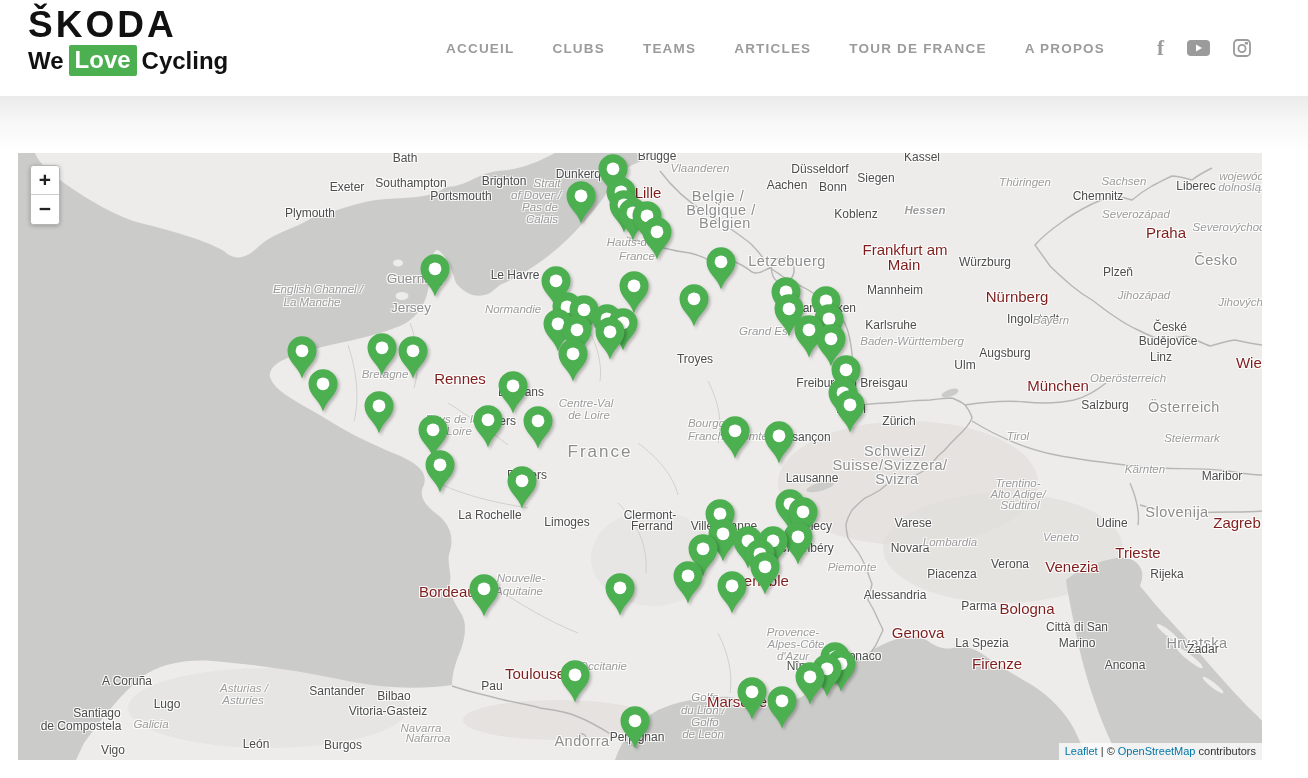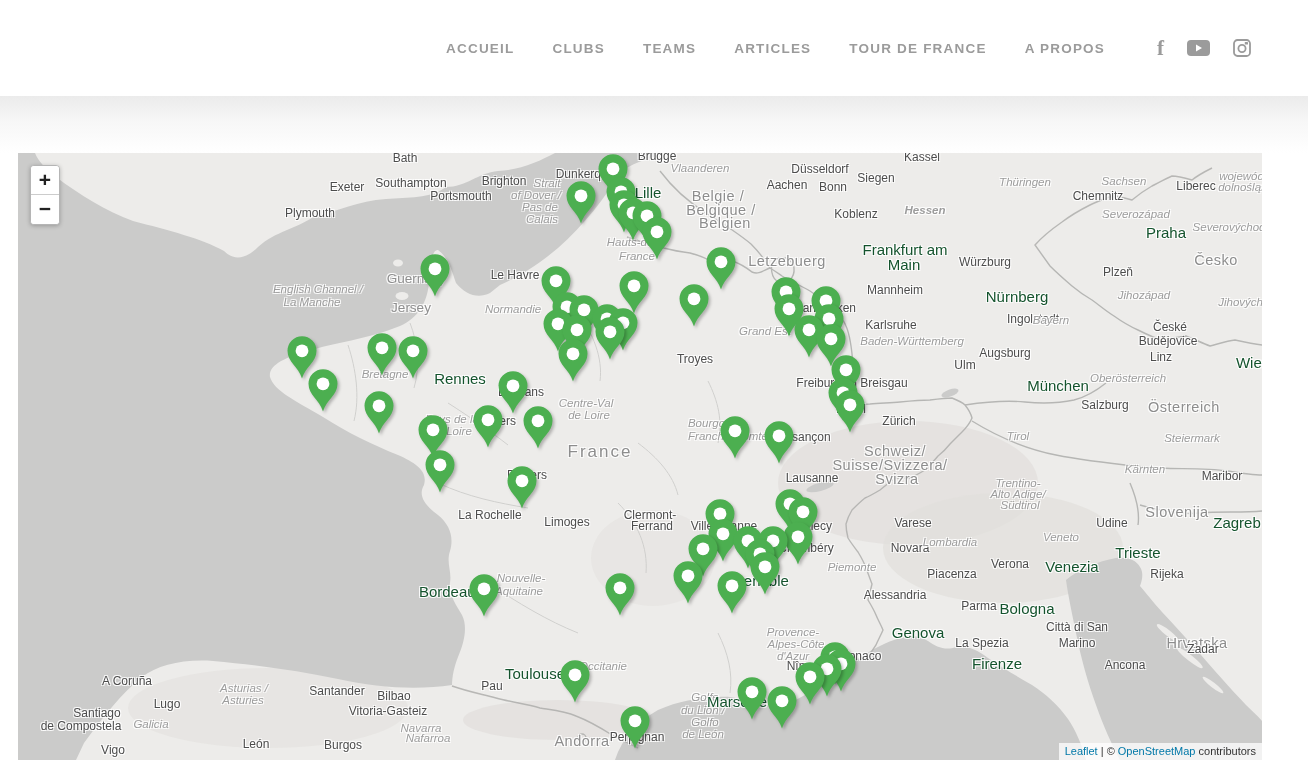--- a/index.html
+++ b/index.html
@@ -22,21 +22,21 @@
 
   
   #map { position:absolute; left:18px; top:153px; width:1244px; height:607px; background:#edecea; overflow:hidden; cursor:grab; z-index:10; }
   #geo { position:absolute; left:0; top:0; }
   #overlays { position:absolute; left:0; top:0; width:1244px; height:607px; }
 
   .maplabel { position:absolute; transform:translate(-50%,-50%); white-space:nowrap; pointer-events:none;
     text-shadow:-1px -1px 0 rgba(255,255,255,.85), 1px -1px 0 rgba(255,255,255,.85),
                 -1px 1px 0 rgba(255,255,255,.85), 1px 1px 0 rgba(255,255,255,.85); }
   .city       { font-size:12px;   color:#4c4c4c; }
-  .city-lg    { font-size:15px;   color:#14532d; }
+  .city-lg    { font-size:15px;   color:#7f1d1d; }
   .muted      { font-size:13.5px; color:#8e8e8e; }
   .region     { font-size:11.5px; color:#9c9c9c; font-style:italic; }
   .sea        { font-size:11.5px; color:#9b9b9b; font-style:italic; }
   .country    { font-size:14.5px; color:#8d8d8d; letter-spacing:.5px; }
   .country-lg { font-size:17px;   color:#8d8d8d; letter-spacing:2px; }
 
   .pin { position:absolute; width:36px; height:44px; cursor:pointer;
          filter:drop-shadow(2px 2px 1.5px rgba(0,0,0,.25)); }
 
   
@@ -50,20 +50,28 @@
   #attrib { position:absolute; right:0; bottom:0; background:rgba(255,255,255,.75); font-size:11px;
             color:#333; padding:2px 6px 3px 6px; z-index:15; white-space:nowrap; }
   #attrib a { color:#0078A8; text-decoration:none; cursor:pointer; }
 </style>
 </head>
 <body>
 
 <div id="page">
 
   <div id="header">
+    <div id="logo">
+      <div class="skoda">ŠKODA</div>
+      <div class="tagline">
+        <span>We</span>
+        <span class="lovebox">Love</span>
+        <span>Cycling</span>
+      </div>
+    </div>
     <nav id="nav">
       <a>ACCUEIL</a>
       <a>CLUBS</a>
       <a>TEAMS</a>
       <a>ARTICLES</a>
       <a>TOUR DE FRANCE</a>
       <a>A PROPOS</a>
     </nav>
     <div id="social">
       <span class="soc">

